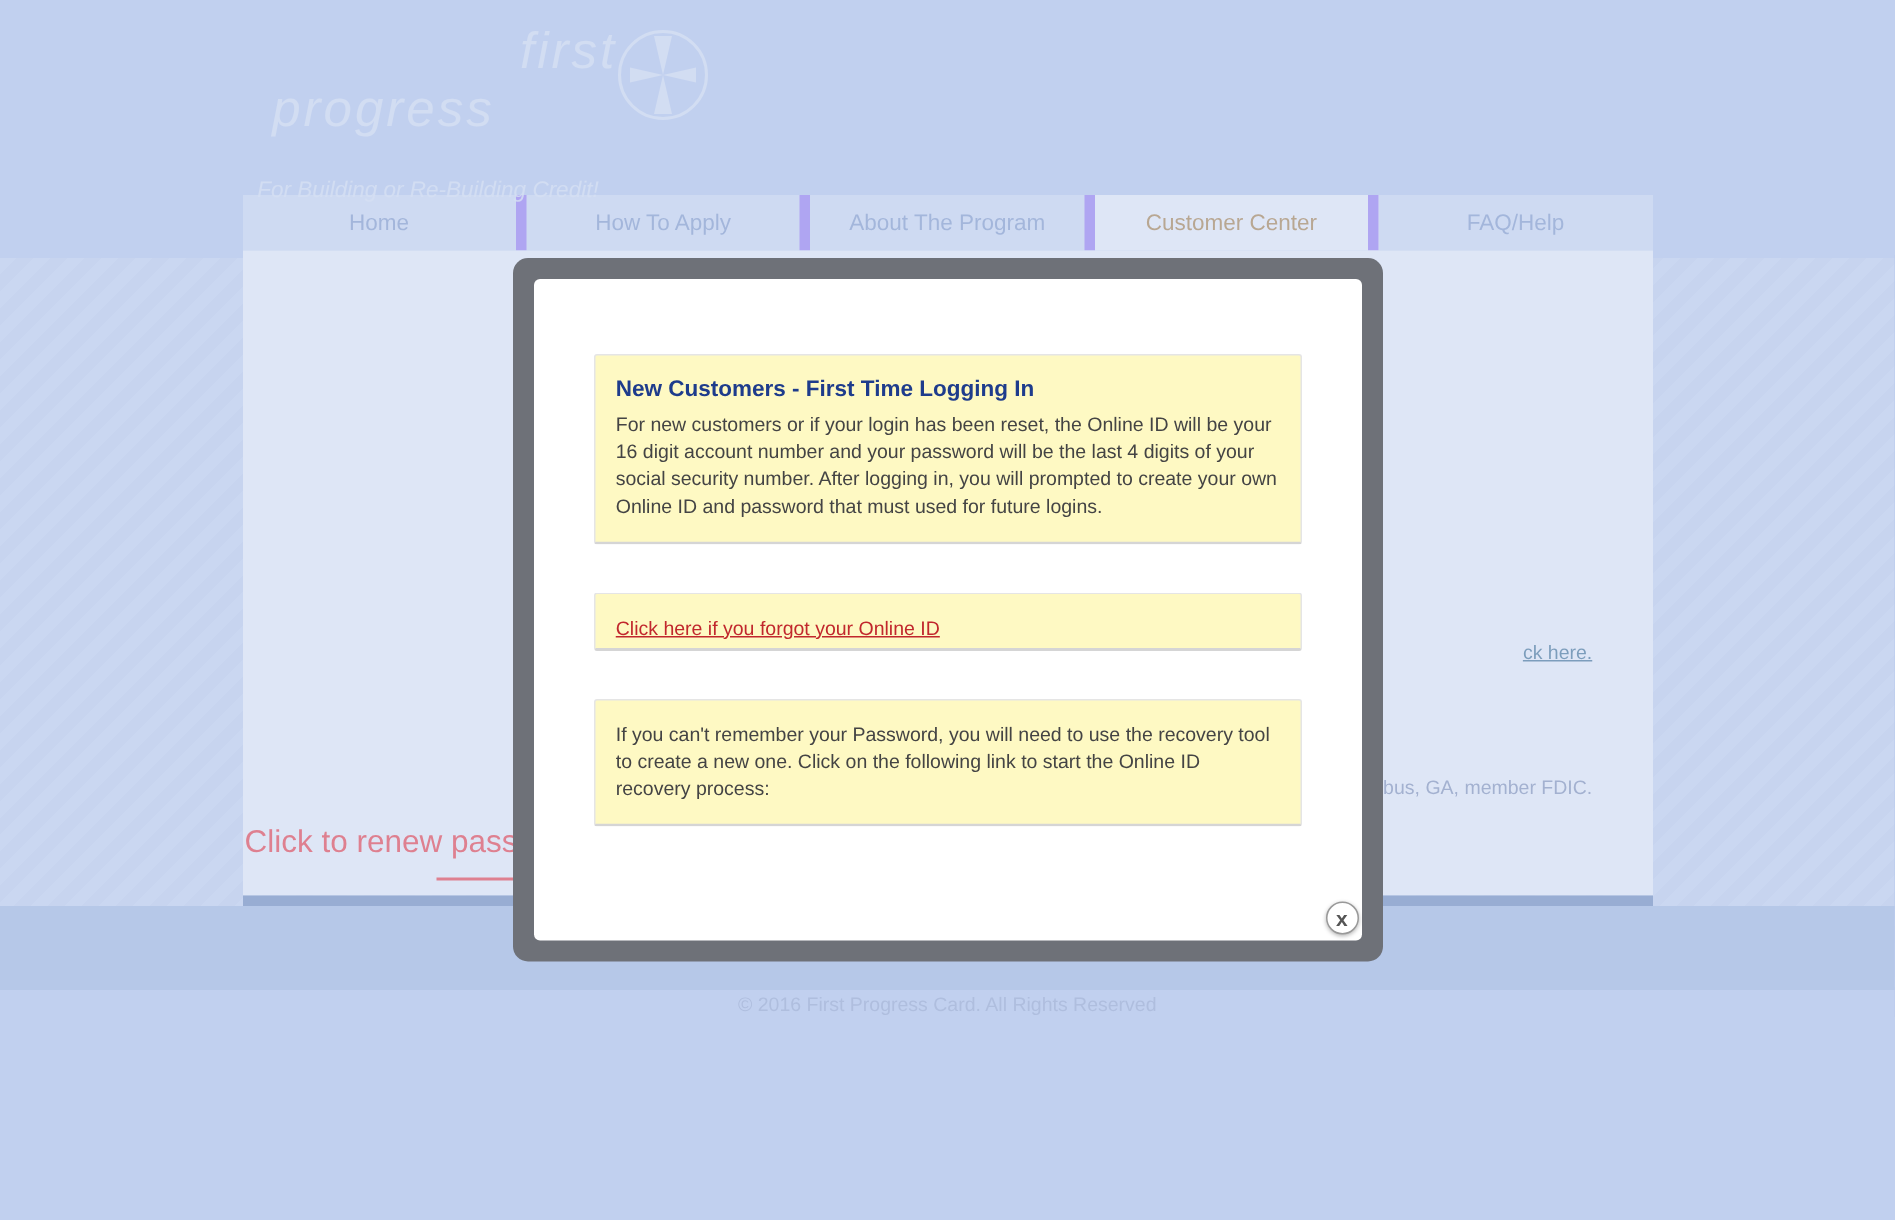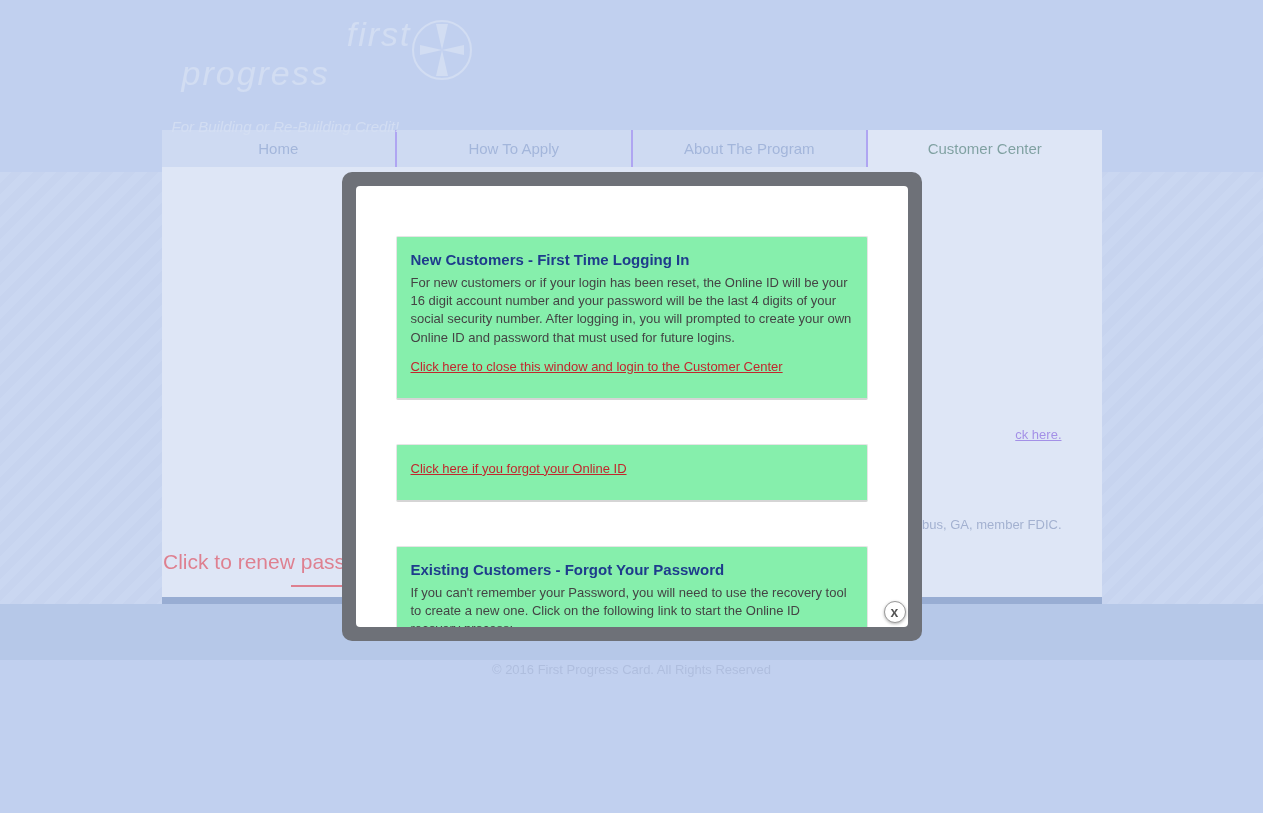--- a/index.html
+++ b/index.html
@@ -121,26 +121,26 @@
     }
     
     .nav-item {
       flex: 1;
       display: flex;
       align-items: center;
       justify-content: center;
       color: #6d87bc;
       font-size: 15px;
       cursor: pointer;
-      border-right: 2px solid #8b5cf6;
+      border-right: 7px solid #8b5cf6;
     }
     
     .nav-item.active {
       background: #ffffff;
-      color: #14532d;
+      color: #a16207;
     }
     
     .nav-item:last-child {
       border-right: none;
     }
     
     .content-area {
       width: 940px;
       margin: 0 auto;
       background: #ffffff;
@@ -149,21 +149,21 @@
       position: relative;
     }
     
     .bg-text {
       position: absolute;
       font-size: 13px;
       color: #6b7aa0;
     }
     
     .bg-text.link-text {
-      color: #6d28d9;
+      color: #0c4a6e;
       text-decoration: underline;
     }
     
     .bg-text-1 { right: 40px; top: 260px; }
     .bg-text-2 { right: 40px; top: 350px; }
     
     .footer-bar {
       background: #5171a8;
       height: 55px;
       width: 940px;
@@ -229,26 +229,26 @@
       background: #c0c0c0;
       border-radius: 2px;
     }
     
     .modal-inner::-webkit-scrollbar-button {
       height: 16px;
       background: #f0f0f0;
     }
     
     .info-card {
-      background: #86efac;
+      background: #fef9c3;
       border: 1px solid #e5e5e5;
       border-bottom: 2px solid #d5d5d5;
       border-radius: 2px;
-      padding: 14px 14px 23px 14px;
-      margin-bottom: 44px;
+      padding: 14px 14px 4px 14px;
+      margin-bottom: 32px;
     }
     
     .card-title {
       color: #1e3c8c;
       font-size: 15px;
       font-weight: bold;
       margin-bottom: 6px;
     }
     
     .card-body {
@@ -357,20 +357,21 @@
       </div>
       <div class="compass"></div>
       <div class="tagline">For Building or Re-Building Credit!</div>
     </div>
 
     <div class="nav-bar">
       <div class="nav-item">Home</div>
       <div class="nav-item">How To Apply</div>
       <div class="nav-item">About The Program</div>
       <div class="nav-item active">Customer Center</div>
+      <div class="nav-item">FAQ/Help</div>
     </div>
   </div>
 
   <div class="content-area">
     <span class="bg-text link-text bg-text-1">ck here.</span>
     <span class="bg-text bg-text-2">lumbus, GA, member FDIC.</span>
   </div>
 
   <div class="footer-bar">
     <div class="footer-links">
@@ -383,29 +384,27 @@
 
   <div class="overlay"></div>
 
   <div class="modal-backdrop">
     <div class="modal">
       <div class="modal-inner">
 
         <div class="info-card">
           <div class="card-title">New Customers - First Time Logging In</div>
           <div class="card-body">For new customers or if your login has been reset, the Online ID will be your 16 digit account number and your password will be the last 4 digits of your social security number. After logging in, you will prompted to create your own Online ID and password that must used for future logins.</div>
-          <a class="card-link">Click here to close this window and login to the Customer Center</a>
         </div>
 
         <div class="info-card">
           <a class="card-link">Click here if you forgot your Online ID</a>
         </div>
 
         <div class="info-card">
-          <div class="card-title">Existing Customers - Forgot Your Password</div>
           <div class="card-body">If you can't remember your Password, you will need to use the recovery tool to create a new one. Click on the following link to start the Online ID recovery process:</div>
 
         </div>
 
       </div>
       <div class="close-btn">
         <span>x</span>
       </div>
     </div>
   </div>

